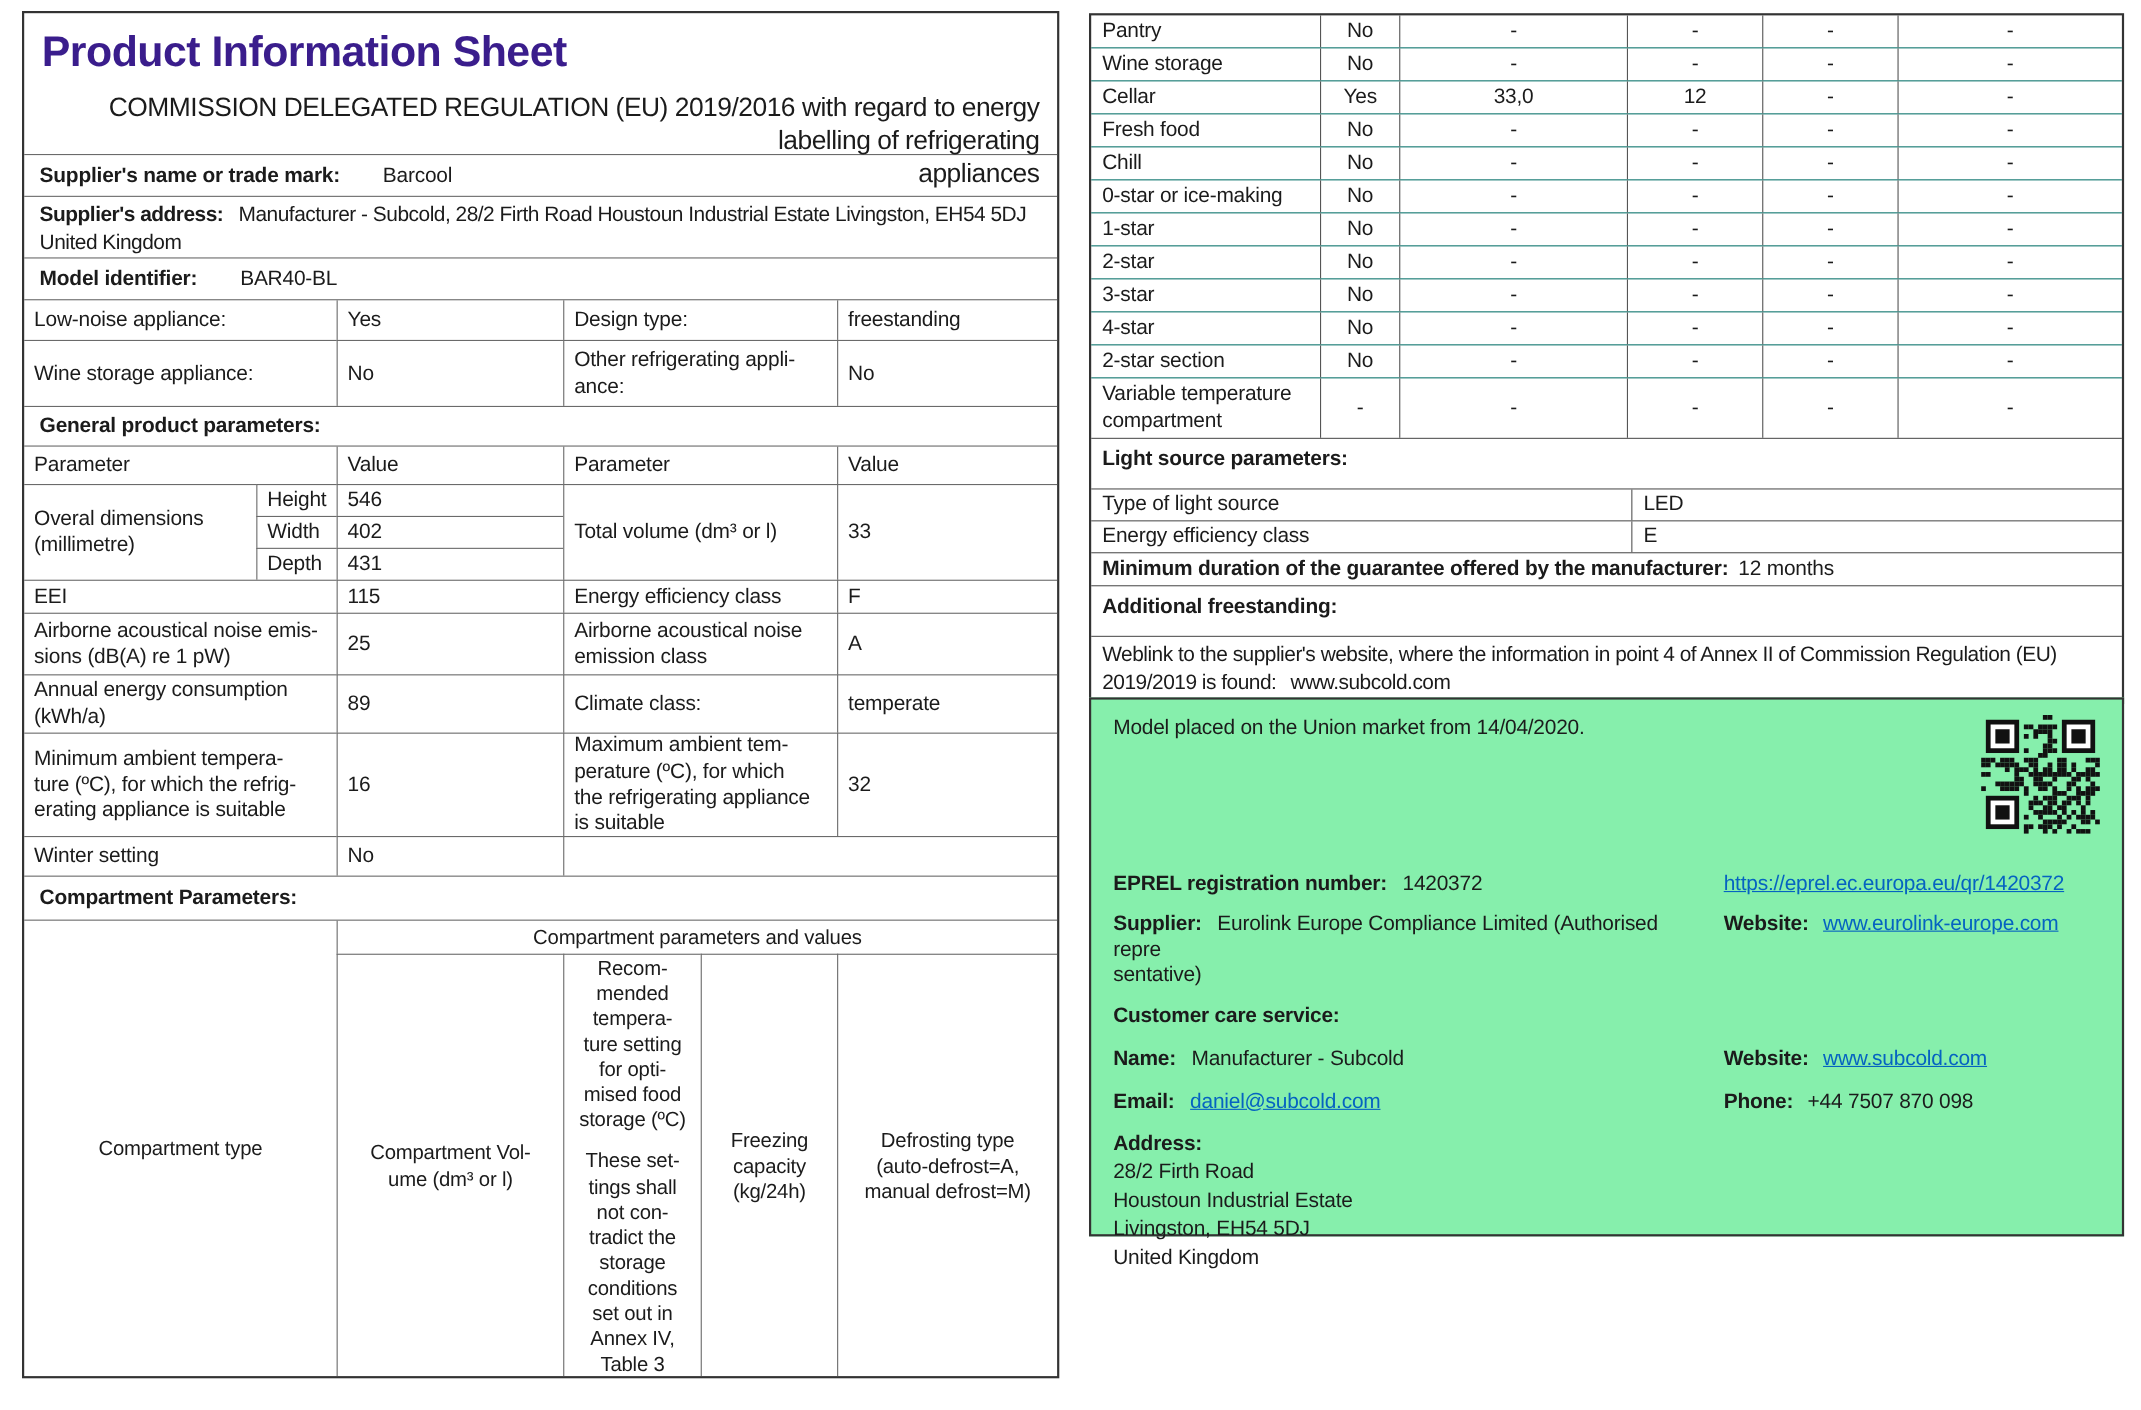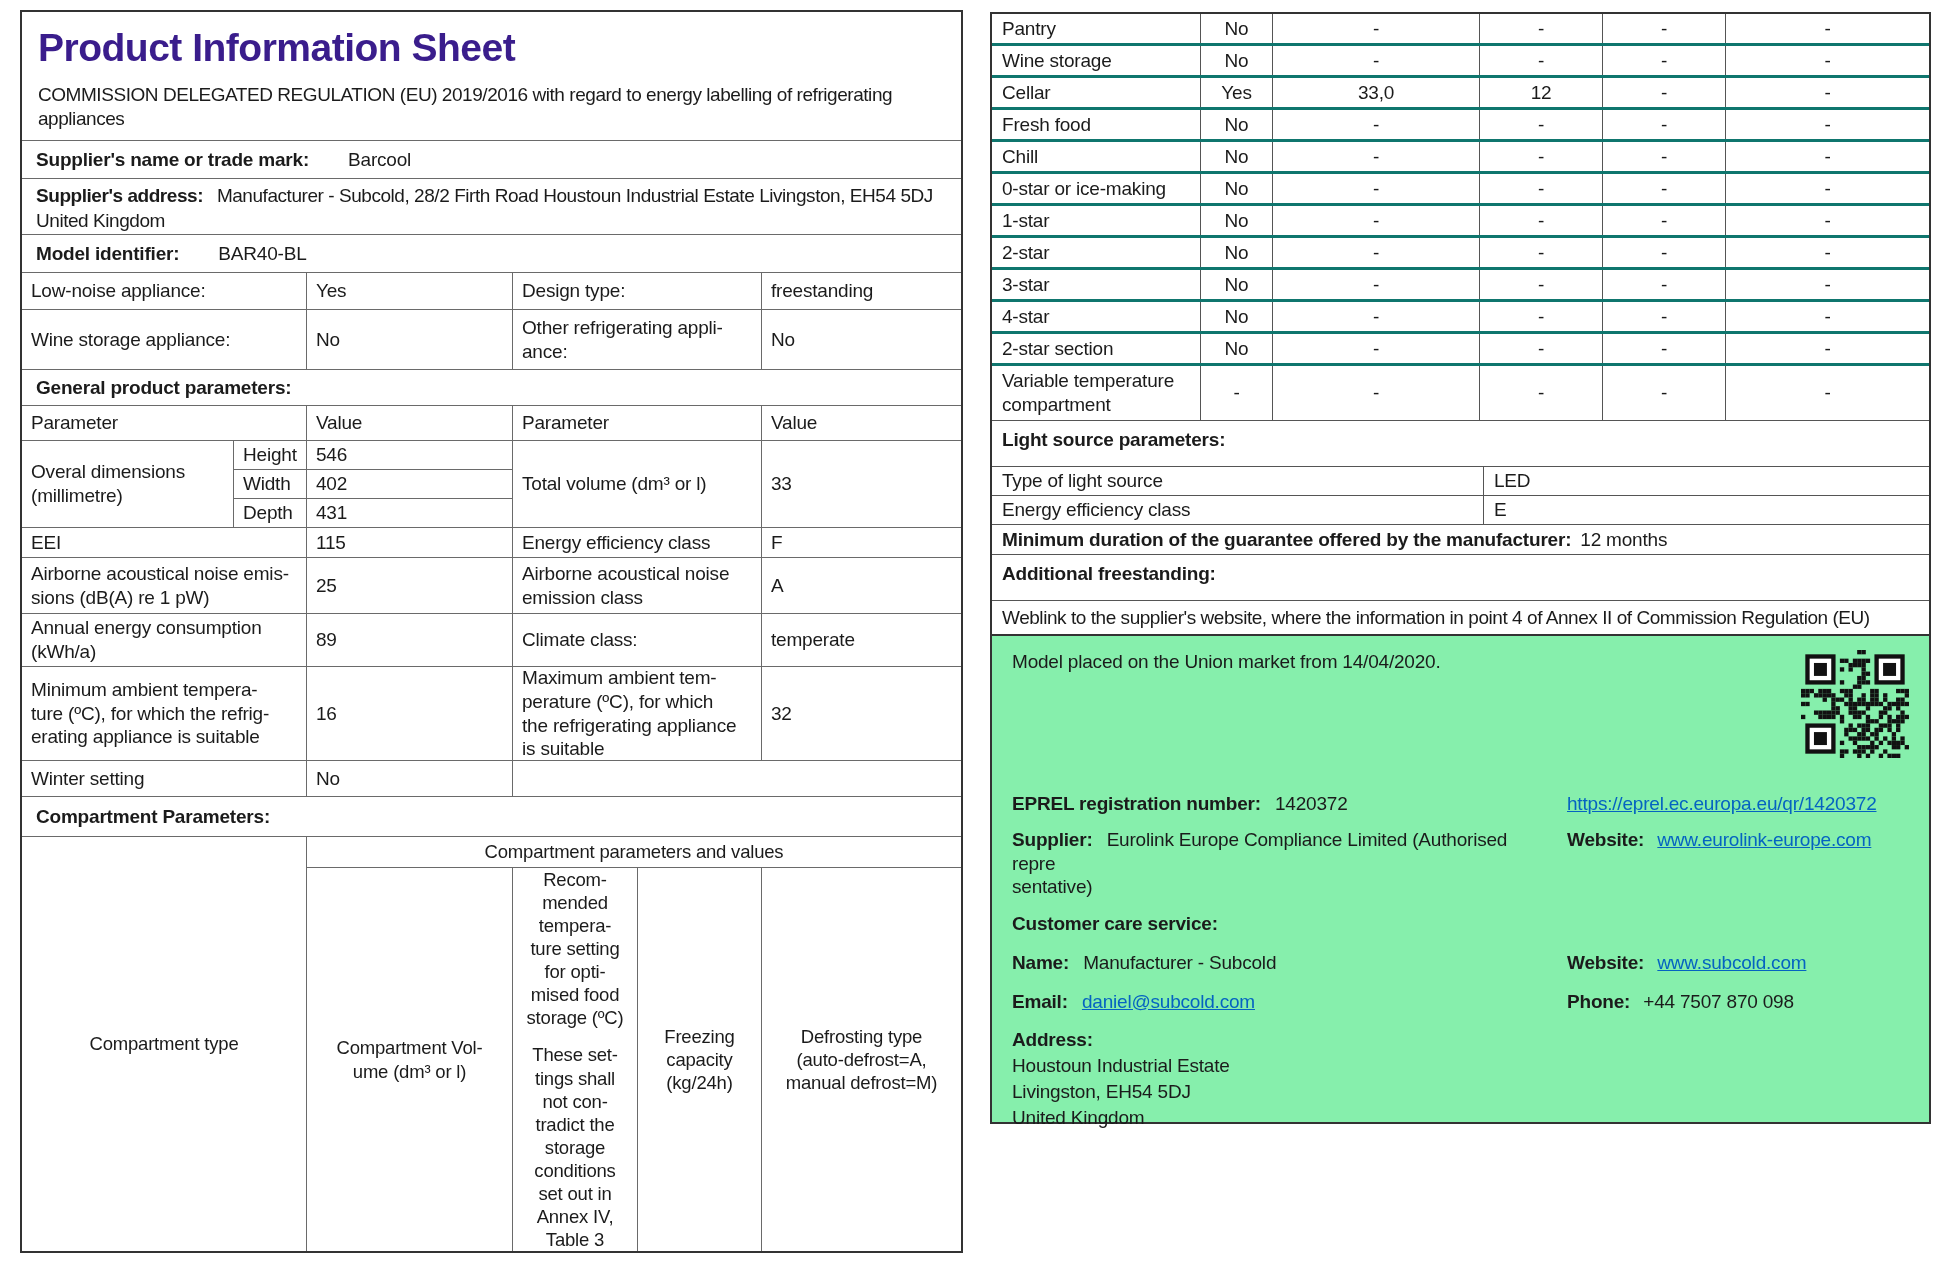--- a/index.html
+++ b/index.html
@@ -10,21 +10,21 @@
   .b{font-weight:bold;}
   .tight{letter-spacing:-0.45px;}
   a, .link{color:#0563c1;text-decoration:underline;cursor:pointer;}
 
   
   .left-page{position:absolute;left:20px;top:10px;width:943px;border:2px solid #333;background:#fff;box-sizing:border-box;}
   .sec{border-top:1px solid #6a6a6a;box-sizing:border-box;}
   .sec:first-child{border-top:none;}
   .head-sec{height:128px;padding:10px 16px;box-sizing:border-box;}
   .title{font-size:39px;font-weight:bold;color:#3a1d8c;letter-spacing:-0.5px;margin:2px 0 10px 0;}
-  .reg{font-size:19px;}
+  .reg{font-size:24px;text-align:right;}
   .lrow{display:flex;align-items:center;padding:0 14px;gap:30px;}
   .lrow .val{margin-left:9px;}
   .row-name{height:38px;}
   .row-addr{height:56px;display:block;padding:5px 14px 0 14px;line-height:1.3;}
   .row-model{height:38px;}
   .hrow{height:36px;display:flex;align-items:center;padding:0 14px;font-weight:bold;}
   .row-comphead{height:40px;}
 
   .cell{box-sizing:border-box;display:flex;align-items:center;padding:2px 9px;white-space:pre-line;}
   .bl{border-left:1px solid #6a6a6a;}
@@ -35,21 +35,21 @@
   .gen-table{display:grid;grid-template-columns:211px 73px 206px 249px 200px;
              grid-template-rows:34px 29px 29px 29px 30px 56px 53px 94px 36px;}
   .comp-table{display:grid;grid-template-columns:284px 206px 125px 124px 200px;grid-template-rows:30px 384px;}
   .comp-table .cell{font-size:18.5px;}
   .temp-col{flex-direction:column;justify-content:center;gap:14px;text-align:center;}
 
   
   .right-tables{position:absolute;left:990px;top:12px;width:941px;border:2px solid #333;background:#fff;box-sizing:border-box;}
   .crow{display:grid;grid-template-columns:208px 72px 207px 123px 123px 1fr;height:29px;}
   .crow.tall{height:54px;}
-  .crow + .crow{border-top:3px solid #0f766e;}
+  .crow + .crow{border-top:1px solid #0f766e;}
   .ccell{box-sizing:border-box;display:flex;align-items:center;white-space:pre-line;padding:0 4px;justify-content:center;text-align:center;}
   .ccell.c0{justify-content:flex-start;text-align:left;padding:0 10px;}
   .ccell + .ccell{border-left:1px solid #555;}
   .rsec{border-top:1px solid #555;box-sizing:border-box;}
   .rsec-head{height:46px;padding:7px 10px 0 10px;font-weight:bold;}
   .kv{display:grid;grid-template-columns:491px 1fr;height:29px;}
   .kv > div{display:flex;align-items:center;padding:0 10px;box-sizing:border-box;}
   .kv > div + div{border-left:1px solid #555;}
   .inline-row{height:30px;display:flex;align-items:center;padding:0 10px;}
   .inline-row .val{margin-left:9px;font-weight:normal;}
@@ -562,17 +562,18 @@
       <span class="link" style="margin-left:9px;">daniel@subcold.com</span>
     </div>
     <div class="rcol">
       <span class="b">Phone:</span>
       <span style="margin-left:8px;">+44 7507 870 098</span>
     </div>
   </div>
 
   <div style="margin-top:14px;" class="addr-lines">
     <div class="b">Address:</div>
+    <div>28/2 Firth Road</div>
     <div>Houstoun Industrial Estate</div>
     <div>Livingston, EH54 5DJ</div>
     <div>United Kingdom</div>
   </div>
 </div>
 
 </body></html>

